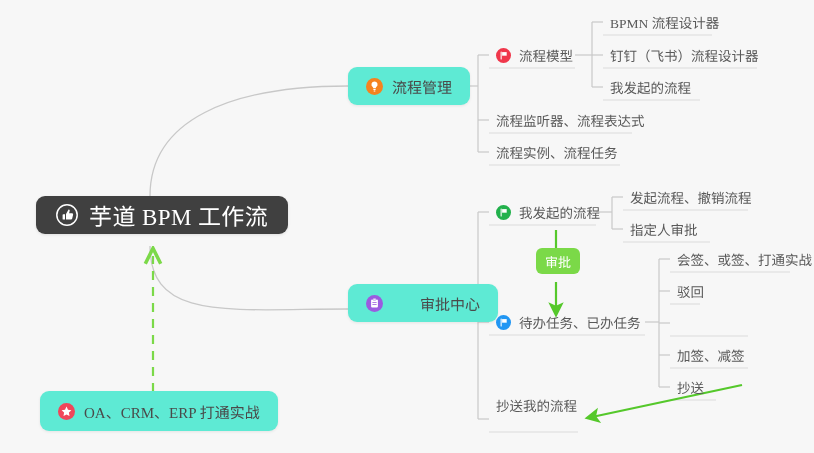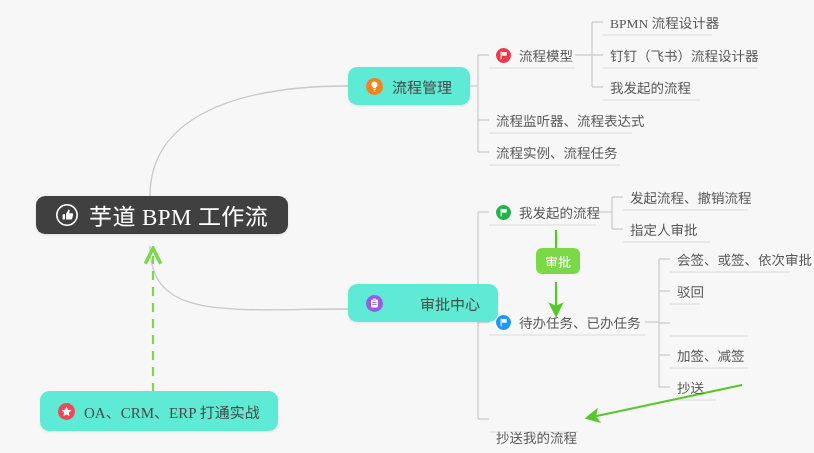--- a/index.html
+++ b/index.html
@@ -274,33 +274,33 @@
       <svg viewBox="0 0 15 15" width="15" height="15">
         <circle cx="7.5" cy="7.5" r="7.5" fill="#2196F3"></circle>
         <rect x="4.6" y="3.6" width="1.1" height="8" rx="0.5" fill="#ffffff"></rect>
         <path d="M6.1 4.1h4.6v3.6H6.1z" fill="#ffffff"></path>
       </svg>
     </span>
     <span class="label">待办任务、已办任务</span>
   </div>
 
   <div class="node leaf" style="left:670px; top:246px;">
-    <span class="label">会签、或签、依次审批</span>
+    <span class="label">会签、或签、打通实战</span>
   </div>
 
   <div class="node leaf" style="left:670px; top:278px;">
     <span class="label">驳回</span>
   </div>
 
 
   <div class="node leaf" style="left:670px; top:342px;">
     <span class="label">加签、减签</span>
   </div>
 
   <div class="node leaf" style="left:670px; top:374px;">
     <span class="label">抄送</span>
   </div>
 
-  <div class="node leaf" style="left:489px; top:424px;align-items:center;">
+  <div class="node leaf" style="left:489px; top:392px;align-items:center;">
     <span class="label">抄送我的流程</span>
   </div>
 
 </div>
 
 </body></html>

